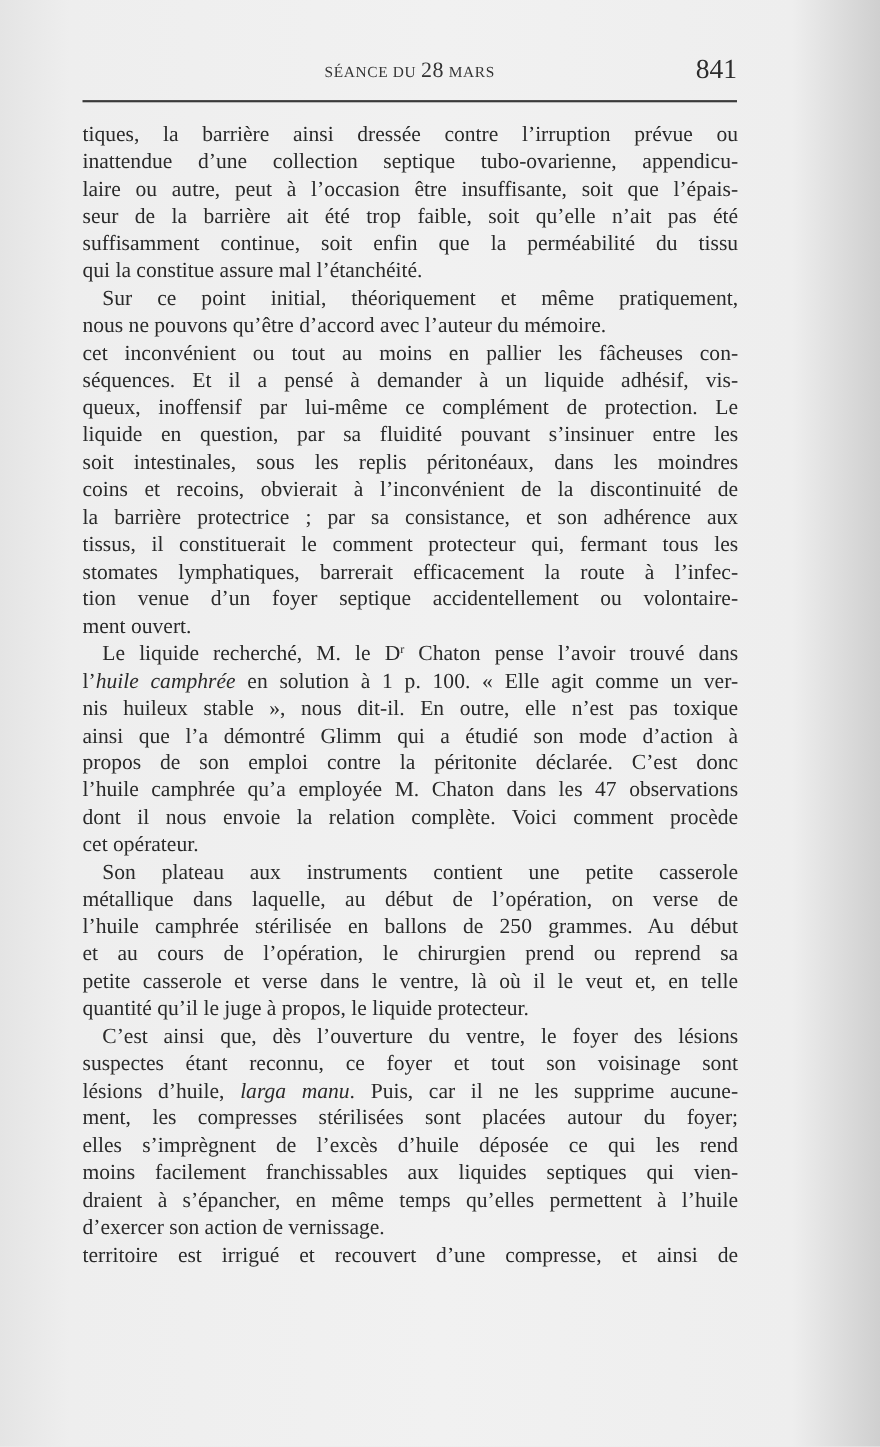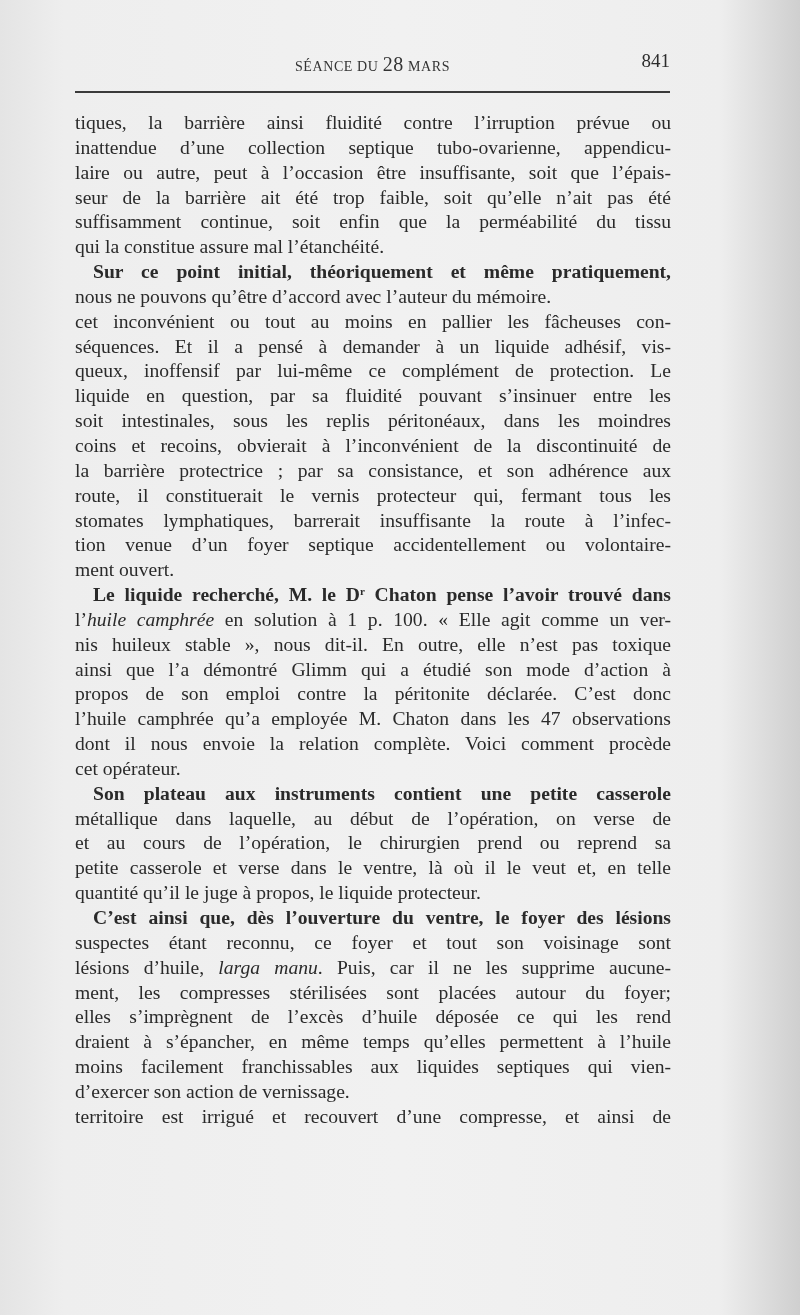--- a/index.html
+++ b/index.html
@@ -17,85 +17,86 @@
   .running-head {
     position: absolute; left: 75px; top: 50px; width: 595px; height: 26px;
   }
   .rh-title {
     position: absolute; left: 0; width: 100%; text-align: center; top: 3px;
     font-size: 14px; letter-spacing: 0.6px; font-variant: small-caps;
     color: #333;
   }
   .rh-title .big { font-size: 20px; }
   .rh-page {
-    position: absolute; right: 0; top: 0; font-size: 19px; color: #2c2c2c;
+    position: absolute; right: 0; top: 0; font-size: 25px; color: #2c2c2c;
   }
   .rule {
     position: absolute; left: 75px; top: 91px; width: 595px; height: 2px;
     background: #3a3a3a;
   }
   .body-text {
     position: absolute; left: 75px; top: 111px; width: 596px;
   }
   .line {
     display: block; height: 24.85px; line-height: 24.85px;
     font-size: 19.6px; white-space: nowrap;
     text-align: justify; text-align-last: justify;
     overflow: hidden;
   }
   .line.last { text-align-last: left; }
-  .line.indent { padding-left: 18px; font-weight: bold; }
+  .line.indent { padding-left: 18px; }
   sup.sup { font-size: 11px; vertical-align: 6px; line-height: 0; }
   em { font-style: italic; }
 </style>
 </head>
 <body>
 
 <div class="page">
   <div class="running-head">
     <div class="rh-title"><span>SÉANCE DU </span><span class="big">28</span><span> MARS</span></div>
     <div class="rh-page">841</div>
   </div>
   <div class="rule"></div>
   <div class="body-text" id="body-text">
-      <div class="line">tiques, la barrière ainsi fluidité contre l’irruption prévue ou</div>
+      <div class="line">tiques, la barrière ainsi dressée contre l’irruption prévue ou</div>
       <div class="line">inattendue d’une collection septique tubo-ovarienne, appendicu-</div>
       <div class="line">laire ou autre, peut à l’occasion être insuffisante, soit que l’épais-</div>
       <div class="line">seur de la barrière ait été trop faible, soit qu’elle n’ait pas été</div>
       <div class="line">suffisamment continue, soit enfin que la perméabilité du tissu</div>
       <div class="line last">qui la constitue assure mal l’étanchéité.</div>
       <div class="line indent">Sur ce point initial, théoriquement et même pratiquement,</div>
       <div class="line last">nous ne pouvons qu’être d’accord avec l’auteur du mémoire.</div>
       <div class="line">cet inconvénient ou tout au moins en pallier les fâcheuses con-</div>
       <div class="line">séquences. Et il a pensé à demander à un liquide adhésif, vis-</div>
       <div class="line">queux, inoffensif par lui-même ce complément de protection. Le</div>
       <div class="line">liquide en question, par sa fluidité pouvant s’insinuer entre les</div>
       <div class="line">soit intestinales, sous les replis péritonéaux, dans les moindres</div>
       <div class="line">coins et recoins, obvierait à l’inconvénient de la discontinuité de</div>
       <div class="line">la barrière protectrice ; par sa consistance, et son adhérence aux</div>
-      <div class="line">route, il constituerait le vernis protecteur qui, fermant tous les</div>
-      <div class="line">stomates lymphatiques, barrerait insuffisante la route à l’infec-</div>
+      <div class="line">tissus, il constituerait le comment protecteur qui, fermant tous les</div>
+      <div class="line">stomates lymphatiques, barrerait efficacement la route à l’infec-</div>
       <div class="line">tion venue d’un foyer septique accidentellement ou volontaire-</div>
       <div class="line last">ment ouvert.</div>
       <div class="line indent"><span>Le liquide recherché, M. le D</span><sup class="sup">r</sup><span> Chaton pense l’avoir trouvé dans</span></div>
       <div class="line"><span>l’</span><em>huile camphrée</em><span> en solution à 1 p. 100. « Elle agit comme un ver-</span></div>
       <div class="line">nis huileux stable », nous dit-il. En outre, elle n’est pas toxique</div>
       <div class="line">ainsi que l’a démontré Glimm qui a étudié son mode d’action à</div>
       <div class="line">propos de son emploi contre la péritonite déclarée. C’est donc</div>
       <div class="line">l’huile camphrée qu’a employée M. Chaton dans les 47 observations</div>
       <div class="line">dont il nous envoie la relation complète. Voici comment procède</div>
       <div class="line last">cet opérateur.</div>
       <div class="line indent">Son plateau aux instruments contient une petite casserole</div>
       <div class="line">métallique dans laquelle, au début de l’opération, on verse de</div>
+      <div class="line">l’huile camphrée stérilisée en ballons de 250 grammes. Au début</div>
       <div class="line">et au cours de l’opération, le chirurgien prend ou reprend sa</div>
       <div class="line">petite casserole et verse dans le ventre, là où il le veut et, en telle</div>
       <div class="line last">quantité qu’il le juge à propos, le liquide protecteur.</div>
       <div class="line indent">C’est ainsi que, dès l’ouverture du ventre, le foyer des lésions</div>
       <div class="line">suspectes étant reconnu, ce foyer et tout son voisinage sont</div>
       <div class="line"><span>lésions d’huile, </span><em>larga manu</em><span>. Puis, car il ne les supprime aucune-</span></div>
       <div class="line">ment, les compresses stérilisées sont placées autour du foyer;</div>
       <div class="line">elles s’imprègnent de l’excès d’huile déposée ce qui les rend</div>
+      <div class="line">moins facilement franchissables aux liquides septiques qui vien-</div>
       <div class="line">draient à s’épancher, en même temps qu’elles permettent à l’huile</div>
-      <div class="line">moins facilement franchissables aux liquides septiques qui vien-</div>
       <div class="line last">d’exercer son action de vernissage.</div>
       <div class="line">territoire est irrigué et recouvert d’une compresse, et ainsi de</div>
     </div>
 </div>
 
 </body></html>

